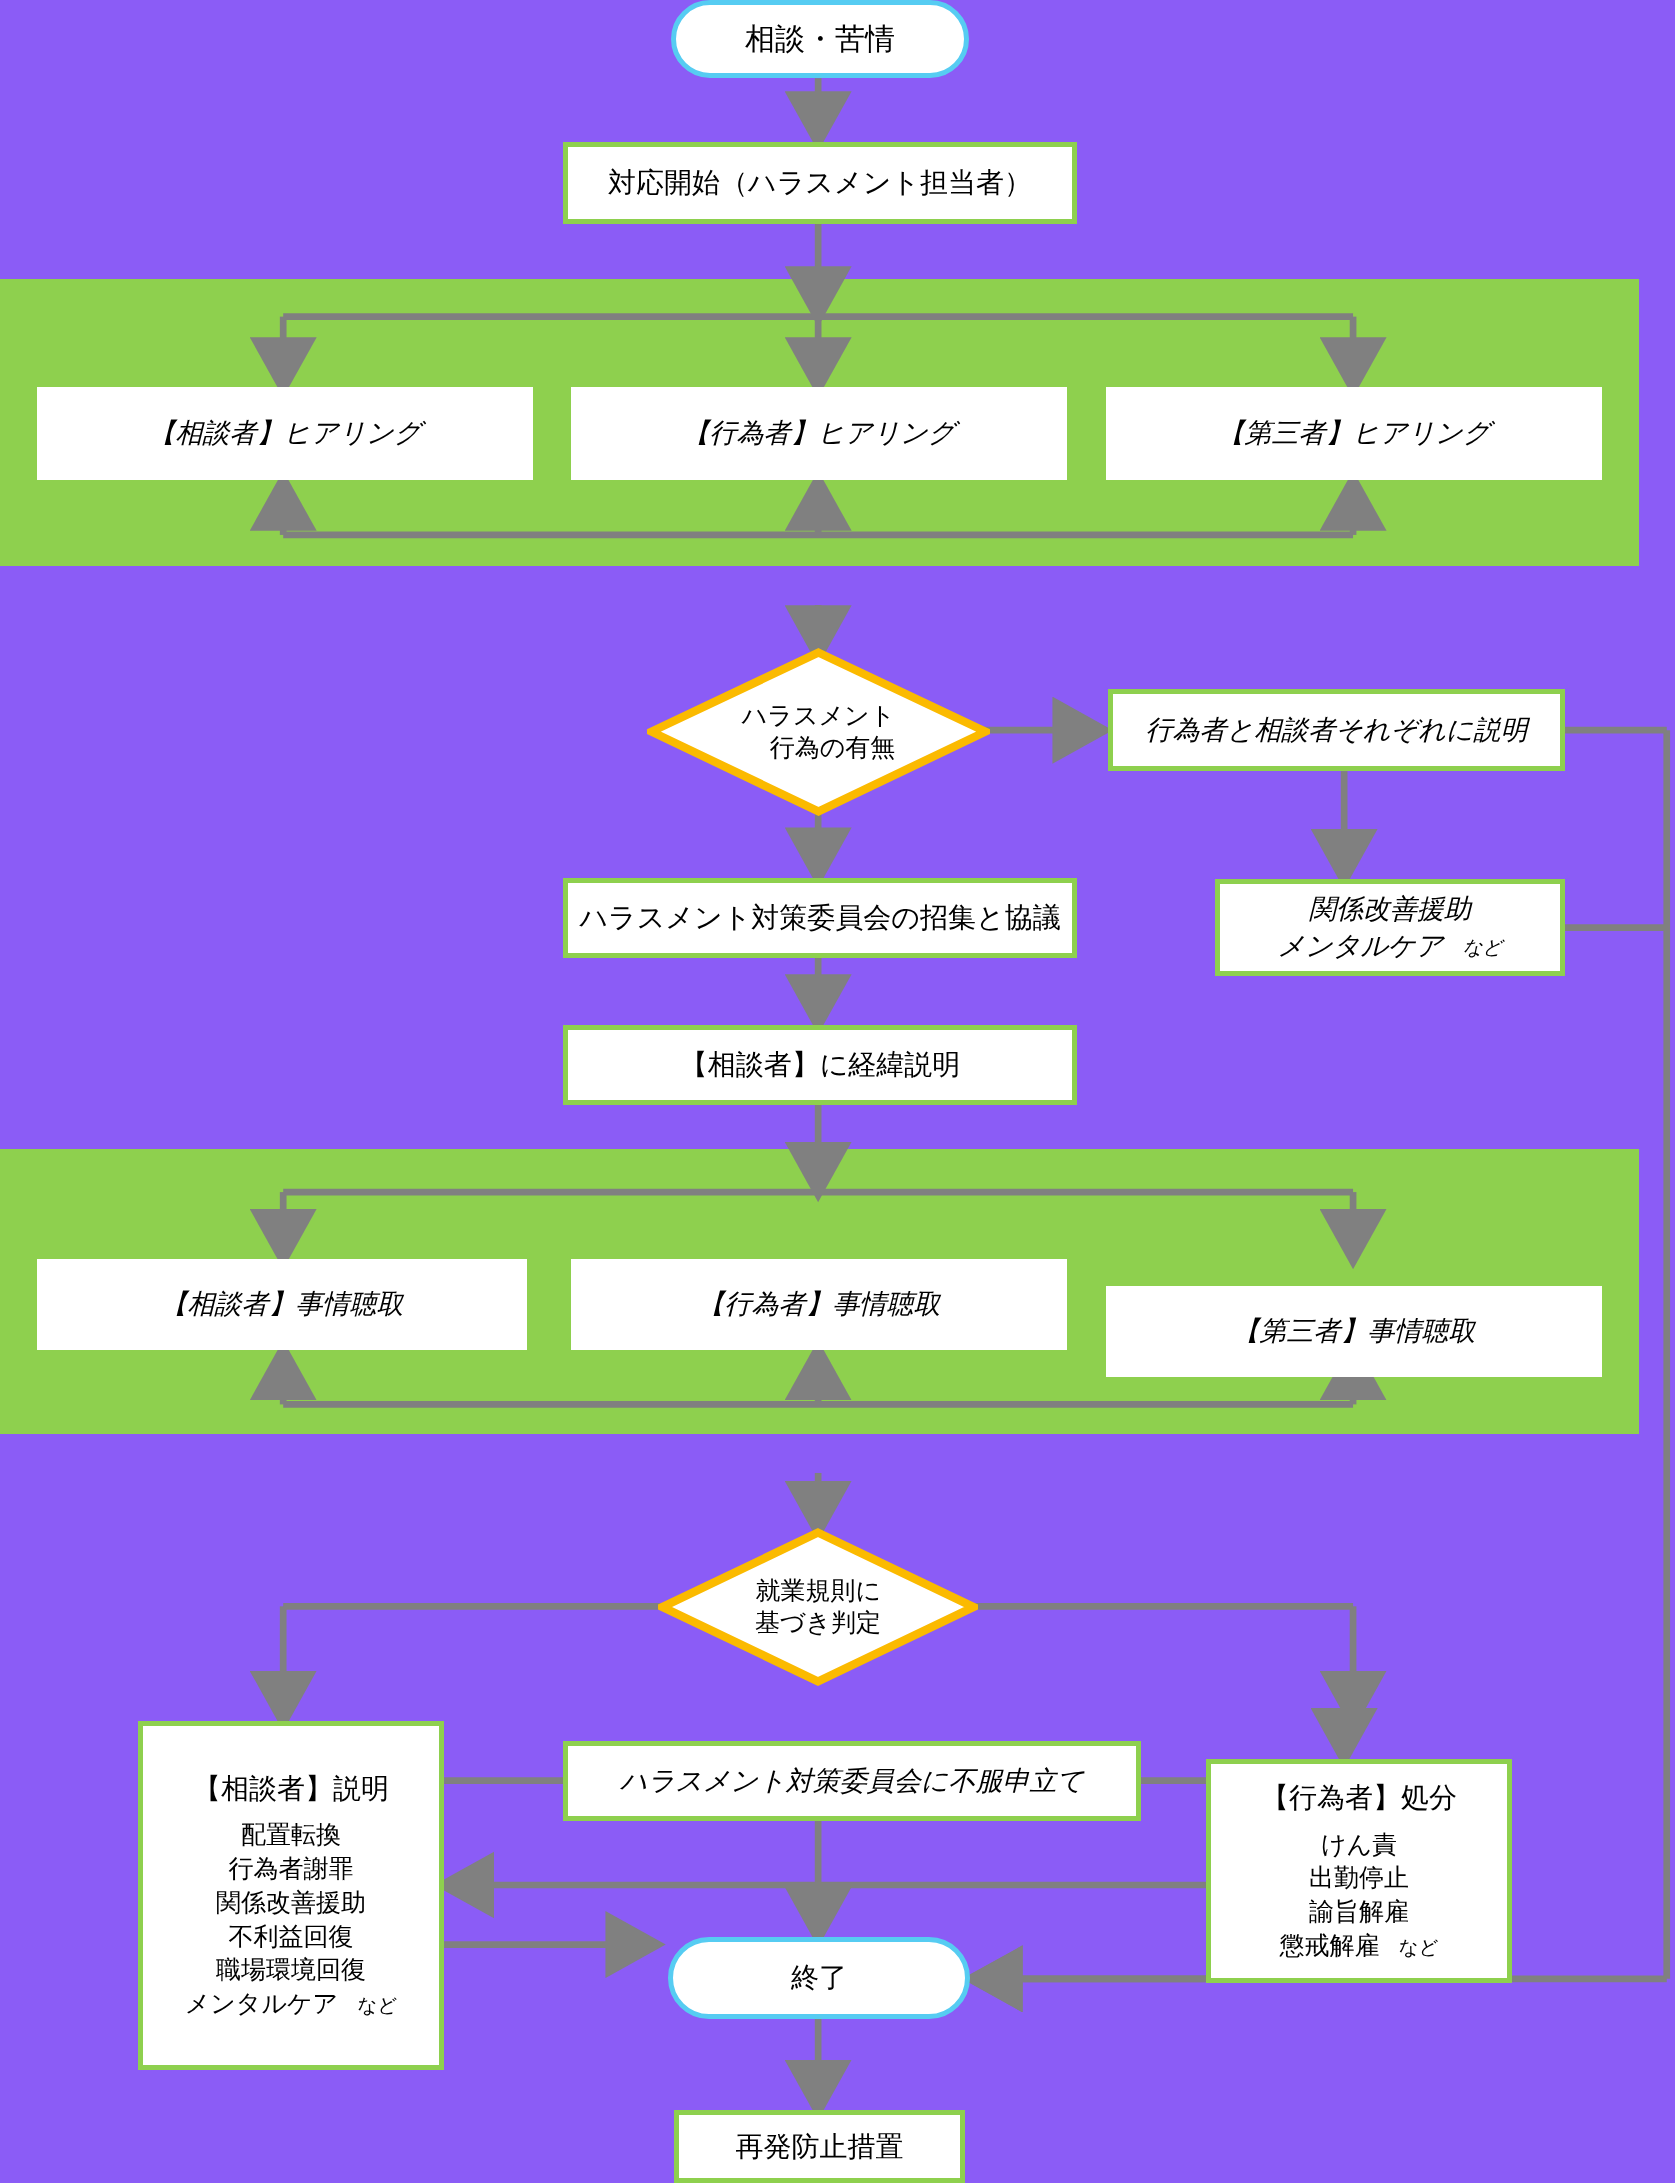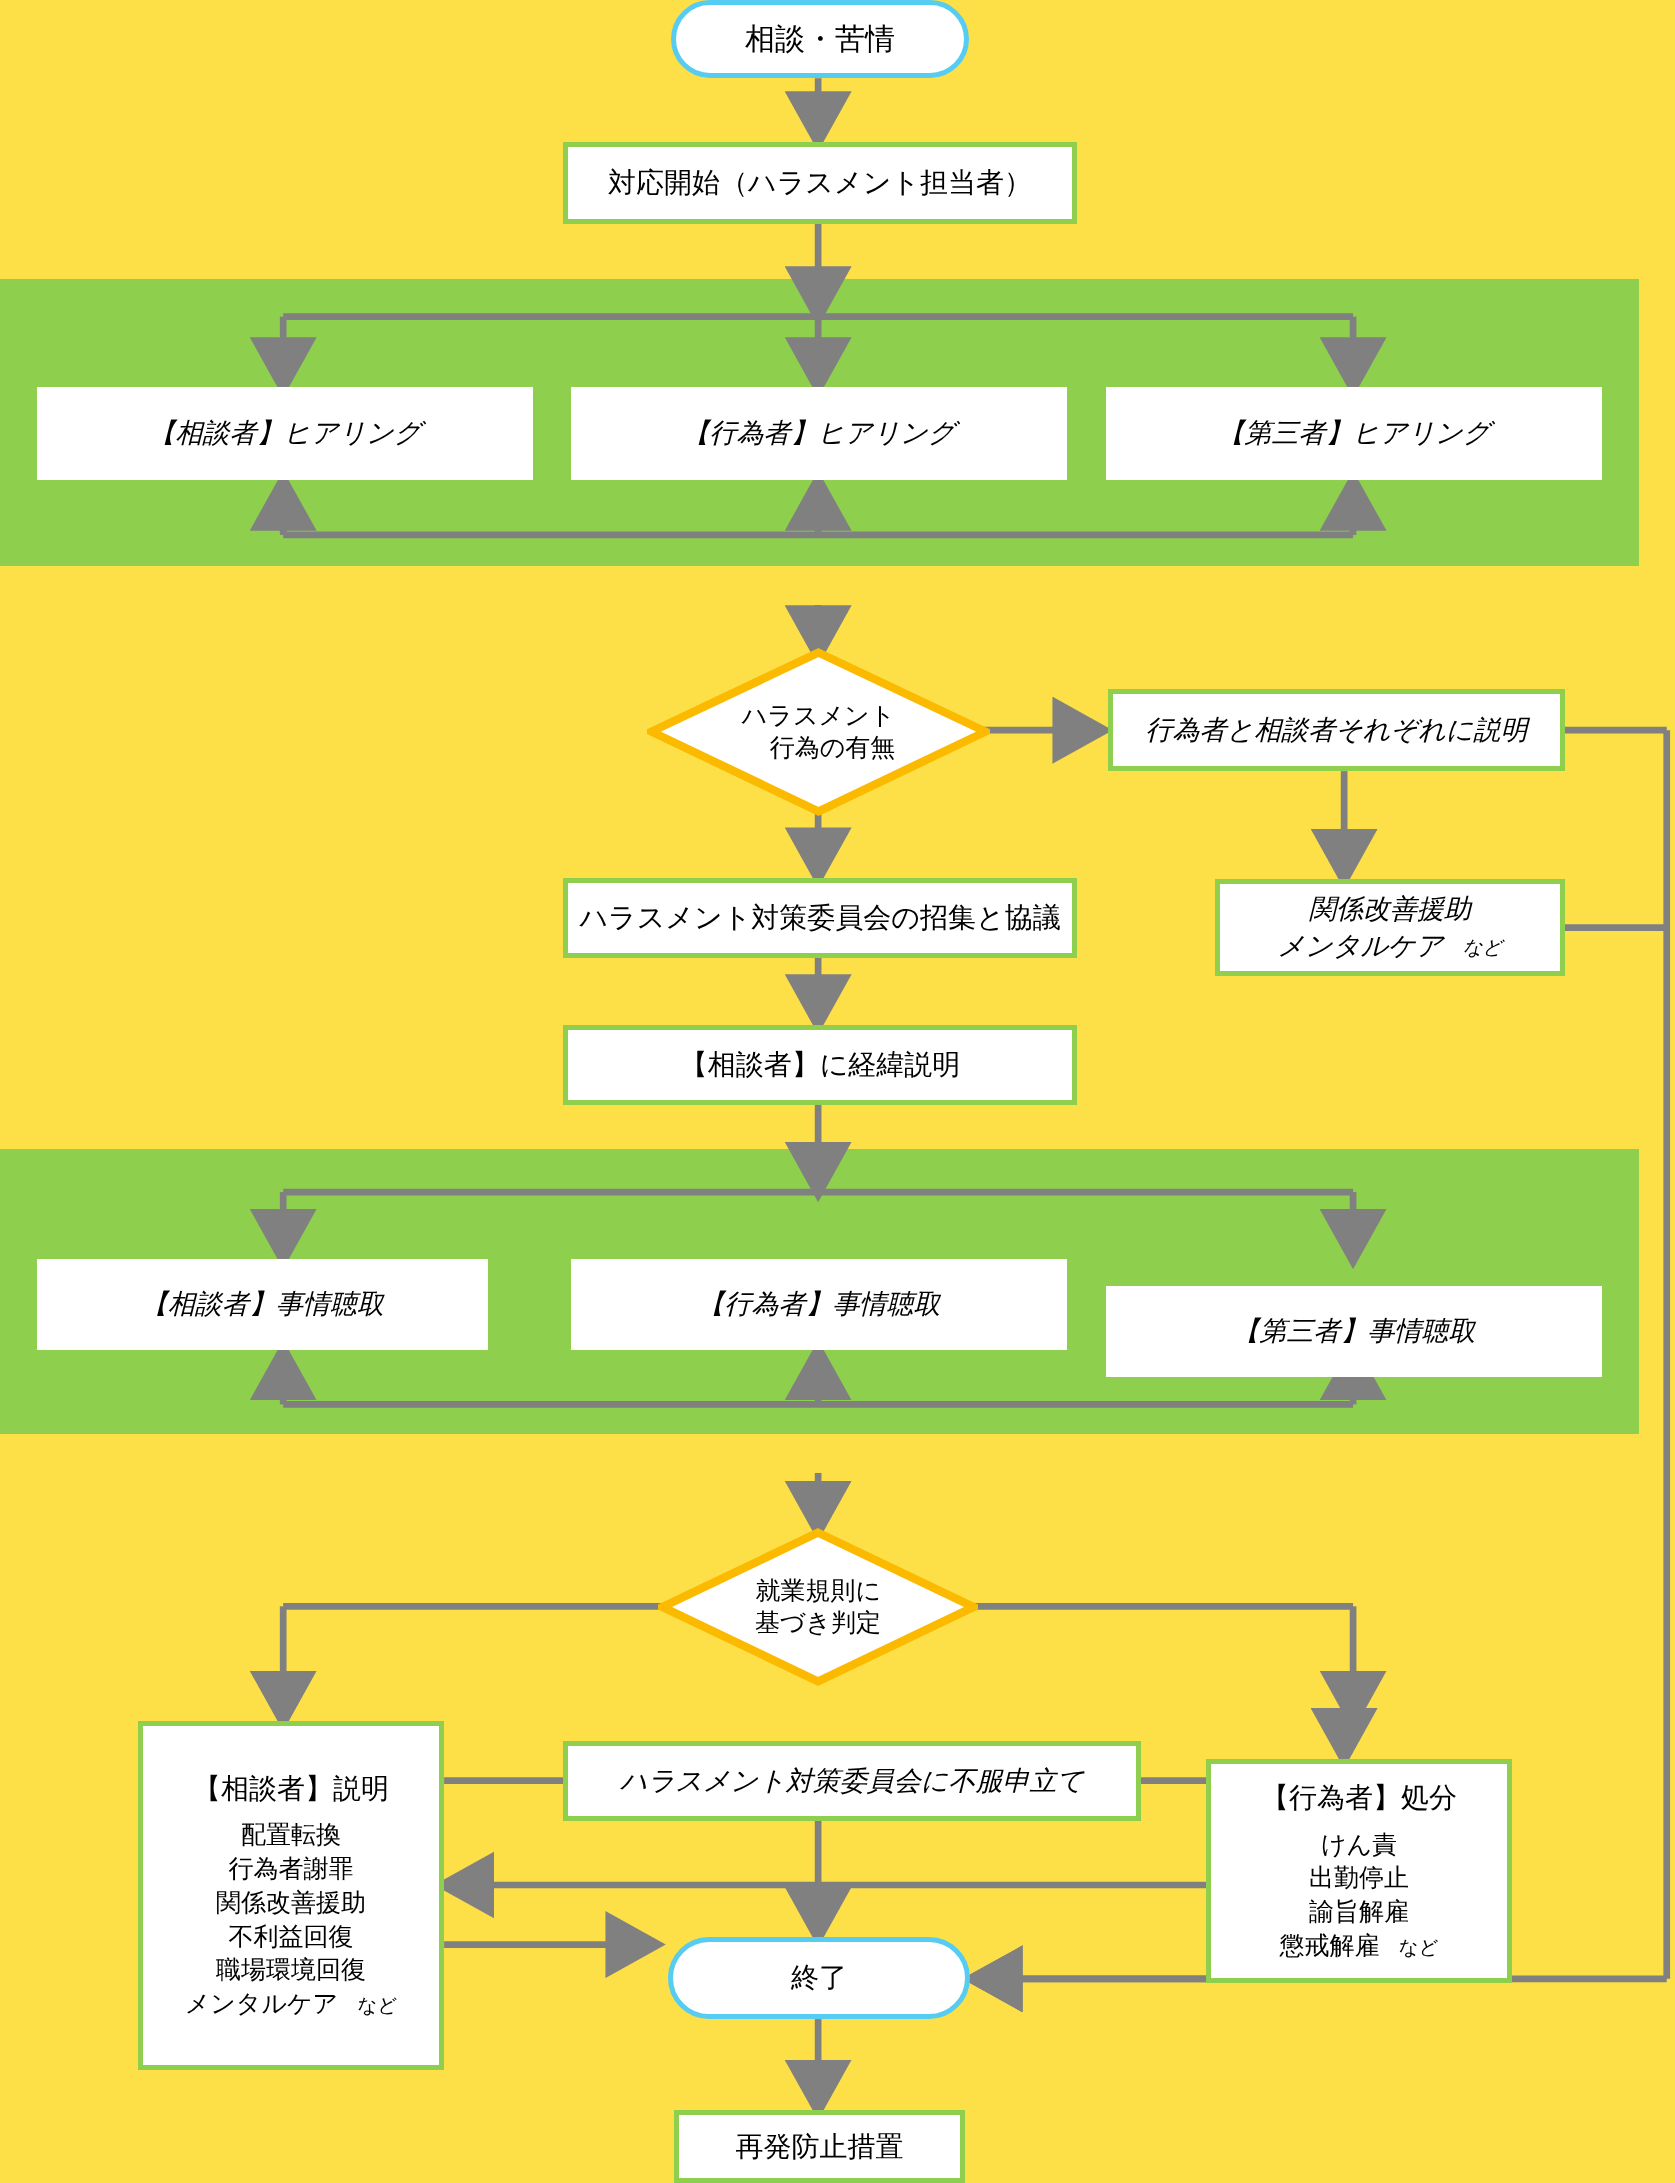--- a/index.html
+++ b/index.html
@@ -1,16 +1,16 @@
 <!DOCTYPE html>
 <html style="font-size:12px"><head>
 <meta charset="utf-8">
 <style>
   html,body{margin:0;padding:0;background:#000;}
-  #stage{position:relative;width:1675px;height:2183px;background:#fde047;overflow:hidden;
+  #stage{position:relative;width:1675px;height:2183px;background:#8b5cf6;overflow:hidden;
          font-family:"Liberation Serif","DejaVu Serif",serif;}
   .band{position:absolute;background:#8ed04e;}
   .node{position:absolute;box-sizing:border-box;background:#ffffff;color:#000;
         display:flex;align-items:center;justify-content:center;text-align:center;
         line-height:1.35;}
   .proc{border:5.2px solid #8ed04e;}
   .plain{border:2.2px solid #ffffff;}
   .term{border:5.2px solid #56ccf2;border-radius:744px;}
   .diamond{position:absolute;}
   .dlabel{position:absolute;display:flex;align-items:center;justify-content:center;
@@ -135,21 +135,21 @@
   </div>
 
   <div class="node proc fz38" style="left:563px;top:878px;width:514px;height:80px;">
     <span>ハラスメント対策委員会の招集と協議</span>
   </div>
 
   <div class="node proc fz38" style="left:563px;top:1025px;width:514px;height:80px;">
     <span>【相談者】に経緯説明</span>
   </div>
 
-  <div class="node plain fz36" style="left:37px;top:1259px;width:451px;height:91px;">
+  <div class="node plain fz36" style="left:37px;top:1259px;width:490px;height:91px;">
     <span>【相談者】事情聴取</span>
   </div>
   <div class="node plain fz36" style="left:571px;top:1259px;width:496px;height:91px;">
     <span>【行為者】事情聴取</span>
   </div>
   <div class="node plain fz36" style="left:1106px;top:1259px;width:496px;height:91px;margin-top:27px;">
     <span>【第三者】事情聴取</span>
   </div>
 
   <svg class="diamond" style="left:658px;top:1528px;width:320px;height:158px;" viewBox="0 0 430 212">

